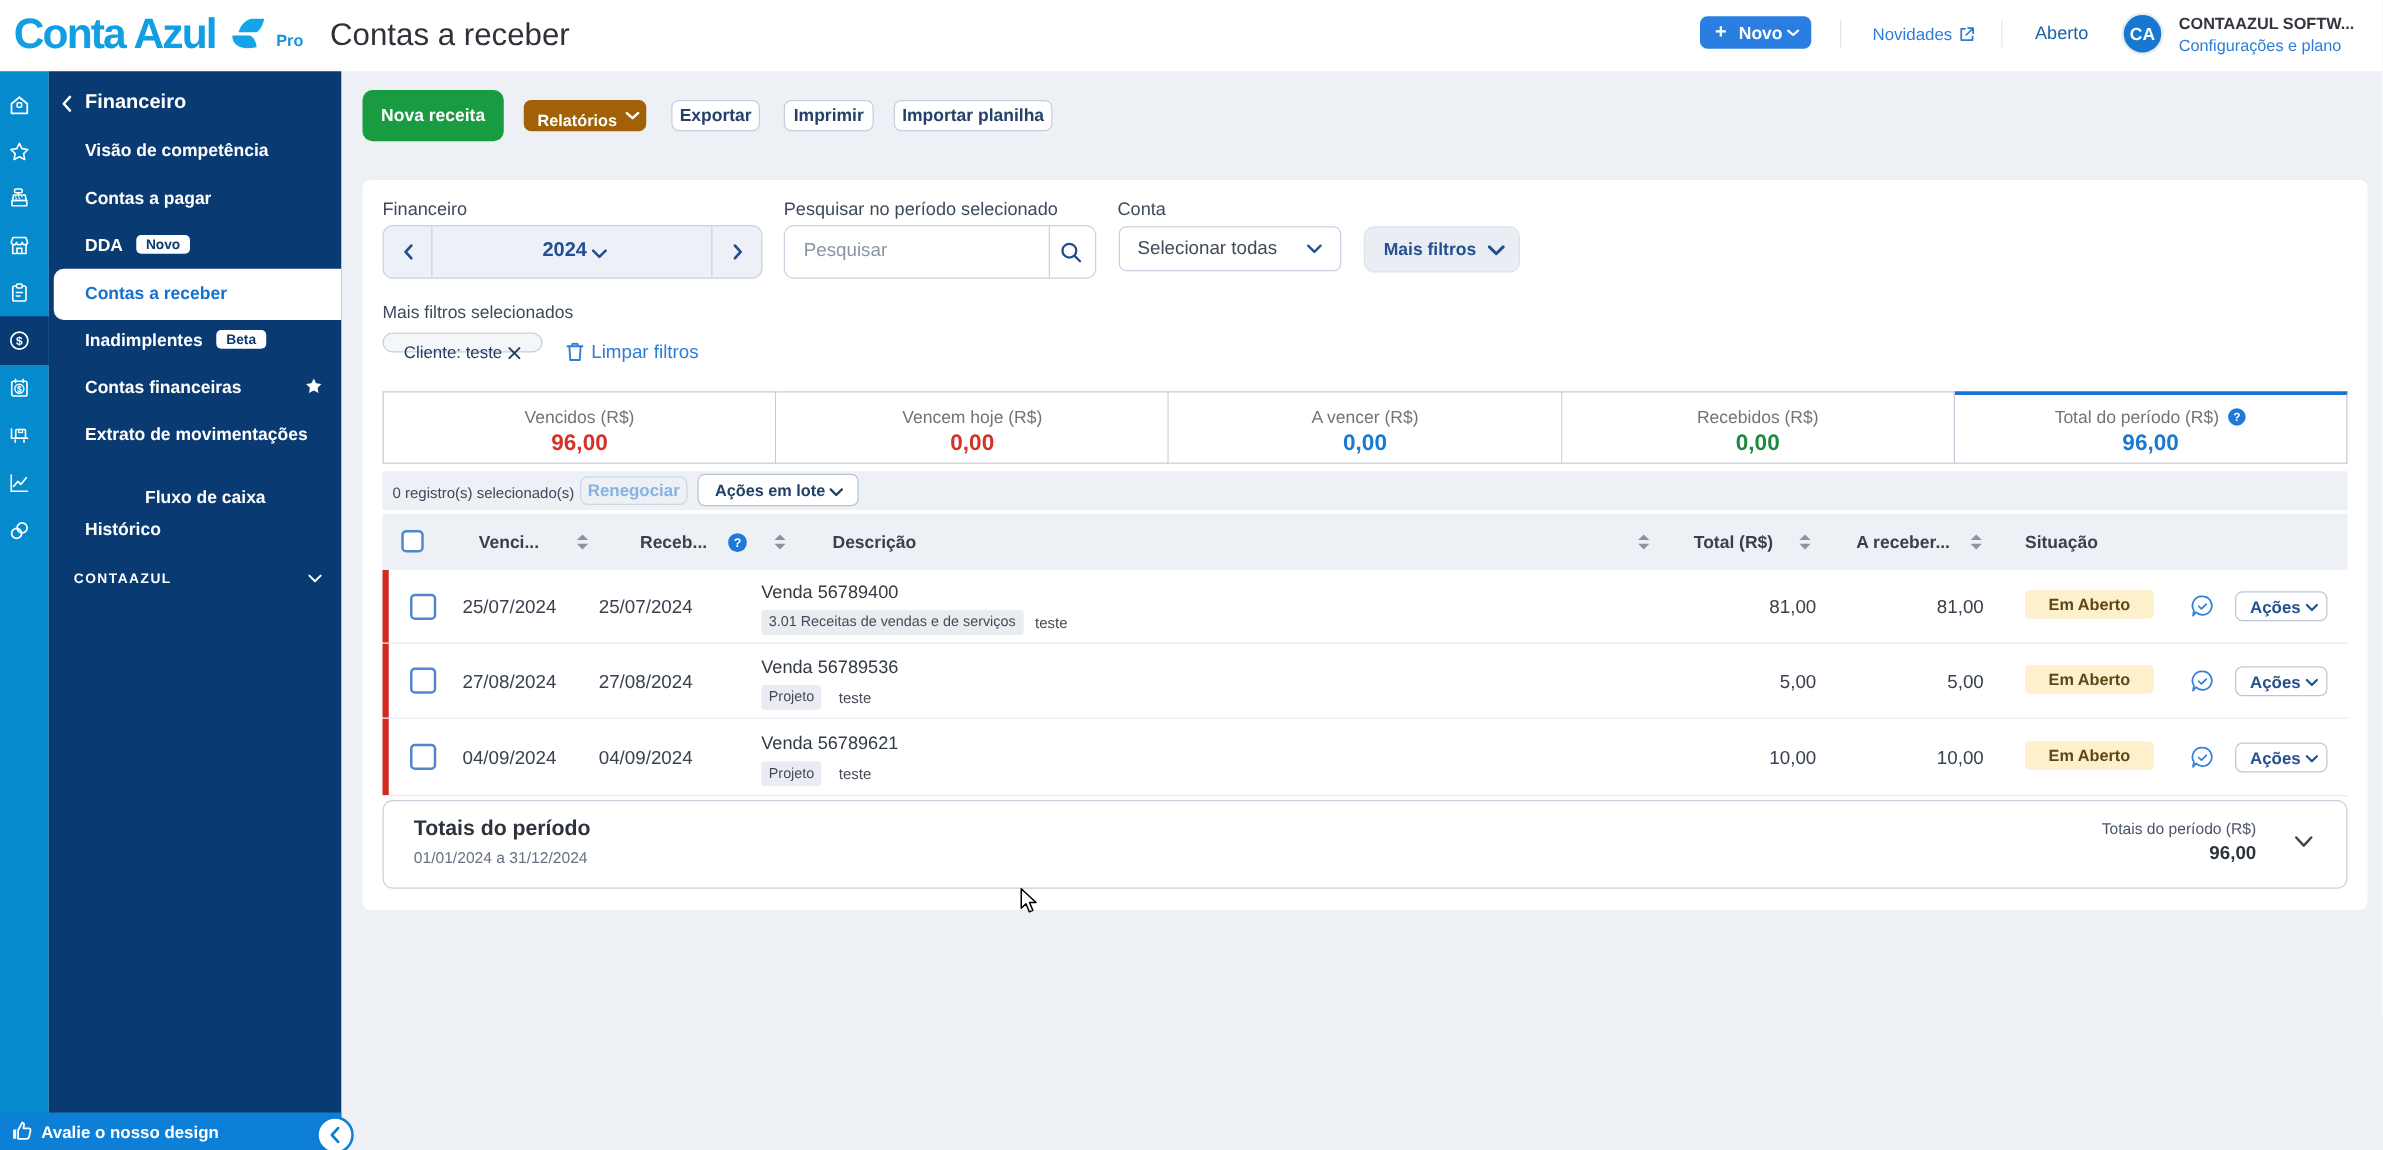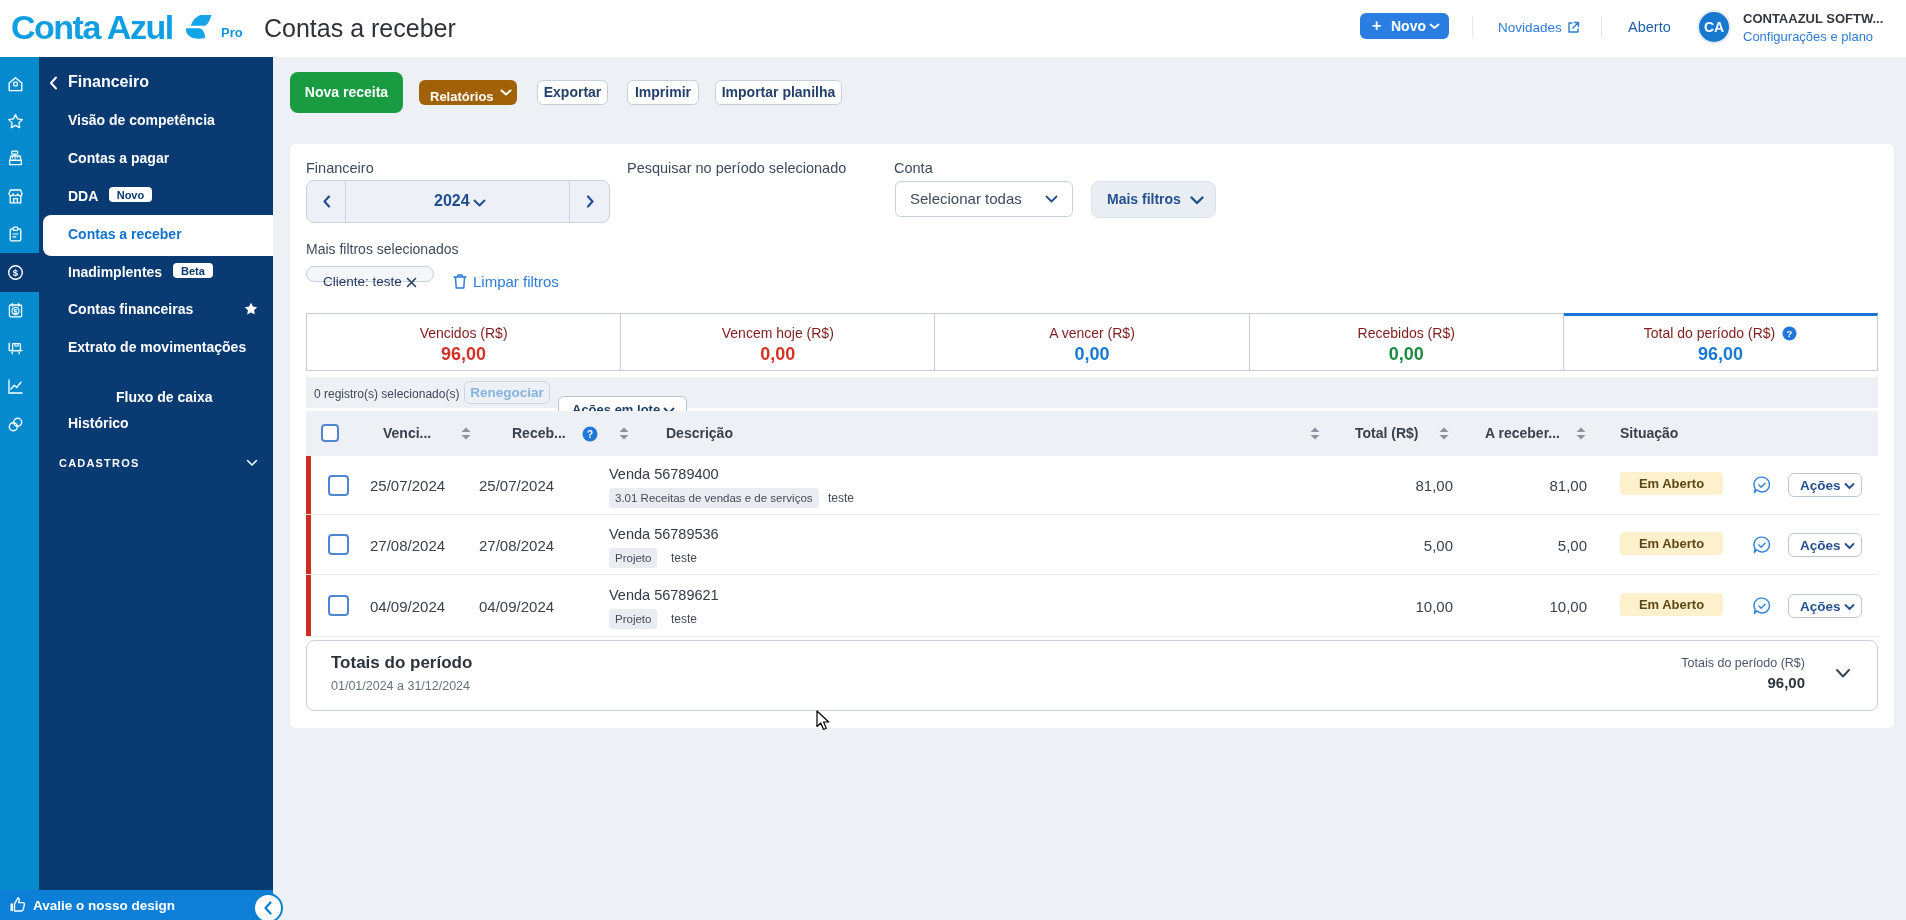--- a/index.html
+++ b/index.html
@@ -53,21 +53,21 @@
 #dategroup .cell-r { position:absolute; right:0; top:0; width:40px; height:41px; border-left:1px solid #c9d2e0; }
 #searchbox { position:absolute; left:337px; top:36px; width:250px; height:43px; background:#fff; border:1px solid #c9d2e0; border-radius:8px; }
 #selconta { position:absolute; left:605px; top:37px; width:178px; height:36px; background:#fff; border:1px solid #c9d2e0; border-radius:6px; }
 #maisfiltros { position:absolute; left:801px; top:37px; width:125px; height:37px; background:#e9edf4; border:1px solid #dde3ec; border-radius:8px; color:#24508f; font-weight:bold; font-size:14px; }
 #chip { position:absolute; left:16px; top:122px; width:128px; height:16px; border:1px solid #c5cede; border-radius:16px; background:#f4f6fa; font-size:13.5px; color:#253c62; line-height:30px; padding-left:16px; }
 .limpar { position:absolute; left:183px; top:129px; font-size:15px; color:#2e7cd8; }
 
 #cards { position:absolute; left:16px; top:169px; width:1572px; height:58px; display:flex; }
 .card { flex:1; background:#fff; border:1px solid #c5cbd8; border-left:none; text-align:center; padding-top:11px; }
 .card:first-child { border-left:1px solid #c5cbd8; }
-.card .lbl { font-size:14px; color:#7f1d1d;text-align:center; }
+.card .lbl { font-size:14px; color:#737373;text-align:center; }
 .card .val { font-size:18px; font-weight:bold; margin-top:3px; }
 .card.active { border-top:3px solid #1a72d6; padding-top:9px; }
 
 #toolbar { position:absolute; left:16px; top:233px; width:1572px; height:31px; background:#edf0f5; }
 #thead { position:absolute; left:16px; top:267px; width:1572px; height:45px; background:#edf0f5; font-size:14px; font-weight:600; color:#39414d; }
 .th { position:absolute; top:14px; white-space:nowrap; }
 .row { position:absolute; left:16px; width:1572px; background:#fff; border-bottom:1px solid #e5e9ef; }
 .redbar { position:absolute; left:0; top:0; width:5px; height:100%; background:#cf2b20; }
 .cb { position:absolute; width:21px; height:21px; border:2px solid #4f86cf; border-radius:4px; background:#fff; }
 .dt { position:absolute; font-size:15px; color:#39424e; }
@@ -184,21 +184,21 @@
   <div class="m-item" style="top:131px;">DDA <span class="m-badge">Novo</span></div>
   <div class="m-item" style="top:169px; color:#1372ce;">Contas a receber</div>
   <div class="m-item" style="top:207px;">Inadimplentes <span class="m-badge">Beta</span></div>
   <div class="m-item" style="top:244px;">Contas financeiras</div>
   <svg class="abs" style="left:205px; top:245px;" width="14" height="14" viewBox="0 0 14 14">
       <path d="M7,0.8 L8.9,4.6 L13.2,5.2 L10.1,8.2 L10.8,12.4 L7,10.4 L3.2,12.4 L3.9,8.2 L0.8,5.2 L5.1,4.6 Z" fill="#fff"></path>
     </svg>
   <div class="m-item" style="top:282px;">Extrato de movimentações</div>
   <div class="m-item" style="top:332px;margin-left:48px;">Fluxo de caixa</div>
   <div class="m-item" style="top:358px;">Histórico</div>
-  <div class="m-cad">CADASTROS</div>
+  <div class="m-cad">CONTAAZUL</div>
   <svg class="abs" style="left:207px; top:402px;" width="12" height="8" viewBox="0 0 12 8">
       <path d="M1.5,1.5 L6,6 L10.5,1.5" fill="none" stroke="#fff" stroke-width="1.6" stroke-linecap="round" stroke-linejoin="round"></path>
     </svg>
 </div>
 <div id="bottombar">
   <svg class="abs" style="left:9px; top:6px;" width="17" height="17" viewBox="0 0 17 17">
       <path d="M1.5,7.5 H4 V15 H1.5 Z" fill="#fff"></path>
       <path d="M5.5,8.2 L8.8,2 C9.8,2.2 10.4,3 10.2,4.2 L9.7,6.6 H14 C15,6.6 15.6,7.4 15.4,8.4 L14.3,13.4 C14.1,14.4 13.4,15 12.4,15 H5.5 Z" fill="none" stroke="#fff" stroke-width="1.4" stroke-linejoin="round"></path>
     </svg>
   <span style="position:absolute; left:33px; top:8px; font-size:13.5px; font-weight:bold;">Avalie o nosso design</span>
@@ -233,20 +233,28 @@
       </svg>
     <svg style="position:absolute; right:14px; top:14px;" width="9" height="13" viewBox="0 0 9 13">
         <path d="M2,1.5 L6.5,6.5 L2,11.5" fill="none" stroke="#234e91" stroke-width="2.2" stroke-linecap="round" stroke-linejoin="round"></path>
       </svg>
     <span style="position:absolute; left:127px; top:11px; font-size:16px; font-weight:bold; color:#234e91;">2024</span>
     <svg style="position:absolute; left:166px; top:18px;" width="13" height="9" viewBox="0 0 13 9">
         <path d="M1.5,1.5 L6.5,6.5 L11.5,1.5" fill="none" stroke="#234e91" stroke-width="2" stroke-linecap="round" stroke-linejoin="round"></path>
       </svg>
   </div>
 
+  <div id="searchbox">
+    <span style="position:absolute; left:15px; top:11px; font-size:15px; color:#8a94a6;">Pesquisar</span>
+    <div style="position:absolute; right:36px; top:0; width:1px; height:41px; background:#c9d2e0;"></div>
+    <svg style="position:absolute; right:10px; top:12px;" width="18" height="18" viewBox="0 0 18 18">
+        <circle cx="7.5" cy="7.5" r="5.5" fill="none" stroke="#1f4e8f" stroke-width="1.8"></circle>
+        <path d="M11.7,11.7 L16,16" stroke="#1f4e8f" stroke-width="1.8" stroke-linecap="round"></path>
+      </svg>
+  </div>
 
   <div id="selconta">
     <span style="position:absolute; left:14px; top:8px; font-size:15px; color:#3f4a5a;">Selecionar todas</span>
     <svg style="position:absolute; right:14px; top:13px;" width="13" height="9" viewBox="0 0 13 9">
         <path d="M1.5,1.5 L6.5,6.5 L11.5,1.5" fill="none" stroke="#234e91" stroke-width="1.8" stroke-linecap="round" stroke-linejoin="round"></path>
       </svg>
   </div>
 
   <div id="maisfiltros">
     <span style="position:absolute; left:15px; top:9px;">Mais filtros</span>
@@ -290,21 +298,21 @@
             <text x="7.5" y="11" font-size="9.5" font-weight="bold" fill="#fff" text-anchor="middle" font-family="Liberation Sans, sans-serif">?</text>
           </svg>
     </div>
         <div class="val" style="color:#1879d4;">96,00</div>
       </div>
   </div>
 
   <div id="toolbar">
     <span style="position:absolute; left:8px; top:10px; font-size:12px; color:#3f4959;">0 registro(s) selecionado(s)</span>
     <span style="position:absolute; left:158px; top:4px; width:86px; height:23px; border:1px solid #ccd6e2; border-radius:6px; color:#85b4e0; font-weight:bold; font-size:13.5px; text-align:center; line-height:22px;">Renegociar</span>
-    <span style="position:absolute; left:252px; top:2px; width:129px; height:26px; background:#fff; border:1px solid #b9c4d3; border-radius:6px; color:#1e3f66; font-weight:bold; font-size:13px;margin-top:17px;">
+    <span style="position:absolute; left:252px; top:2px; width:129px; height:26px; background:#fff; border:1px solid #b9c4d3; border-radius:6px; color:#1e3f66; font-weight:bold; font-size:13px;">
       <span style="position:absolute; left:13px; top:5px;">Ações em lote</span>
       <svg style="position:absolute; right:11px; top:10px;" width="12" height="8" viewBox="0 0 12 8">
           <path d="M1.5,1.5 L6,6 L10.5,1.5" fill="none" stroke="#1e3f66" stroke-width="1.8" stroke-linecap="round" stroke-linejoin="round"></path>
         </svg>
     </span>
   </div>
 
   <div id="thead">
     <div class="cb" style="left:15px; top:13px; width:18px; height:18px;"></div>
     <span class="th" style="left:77px;">Venci...</span>

